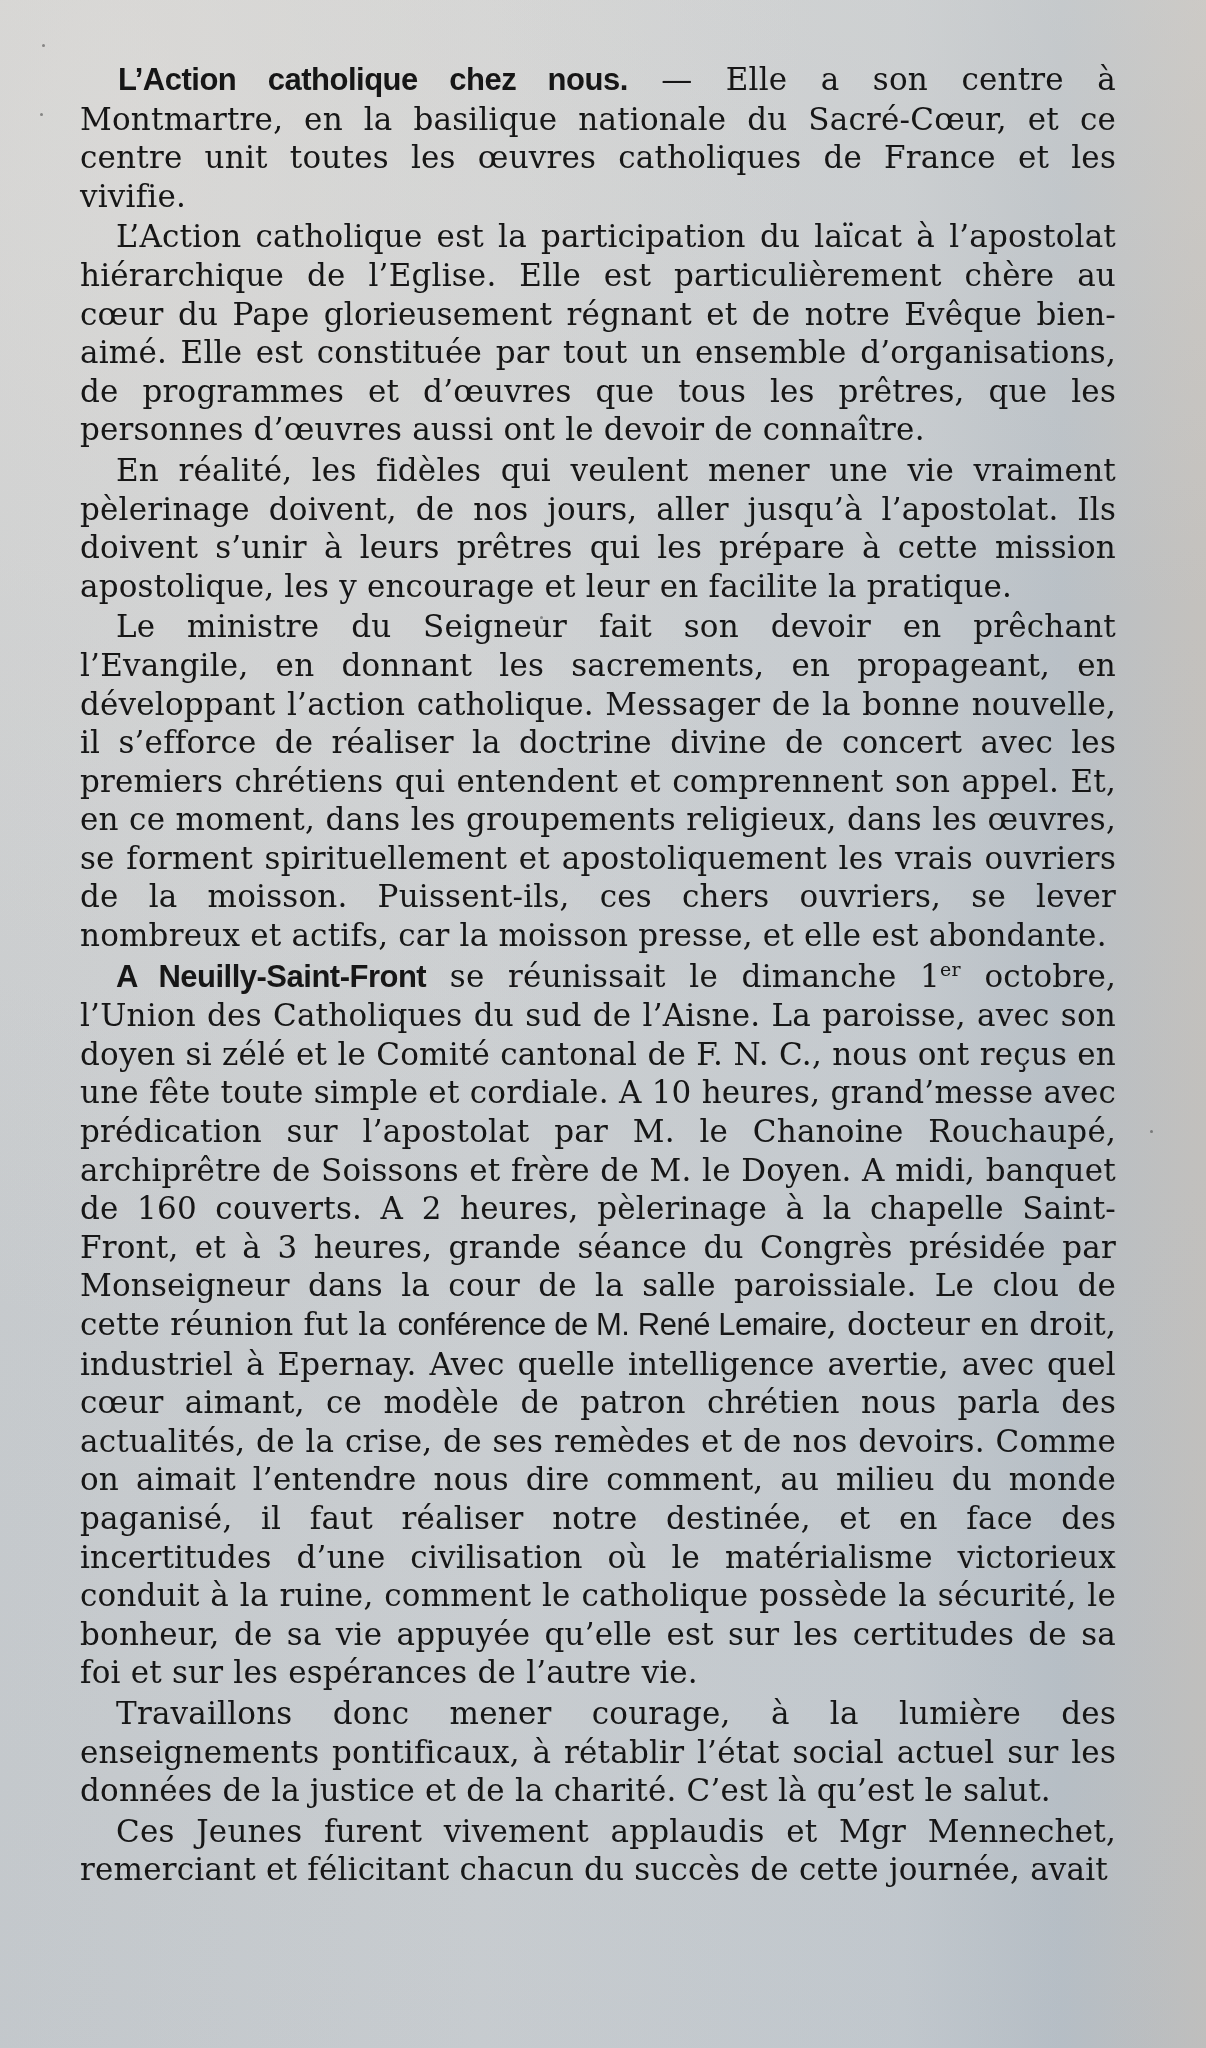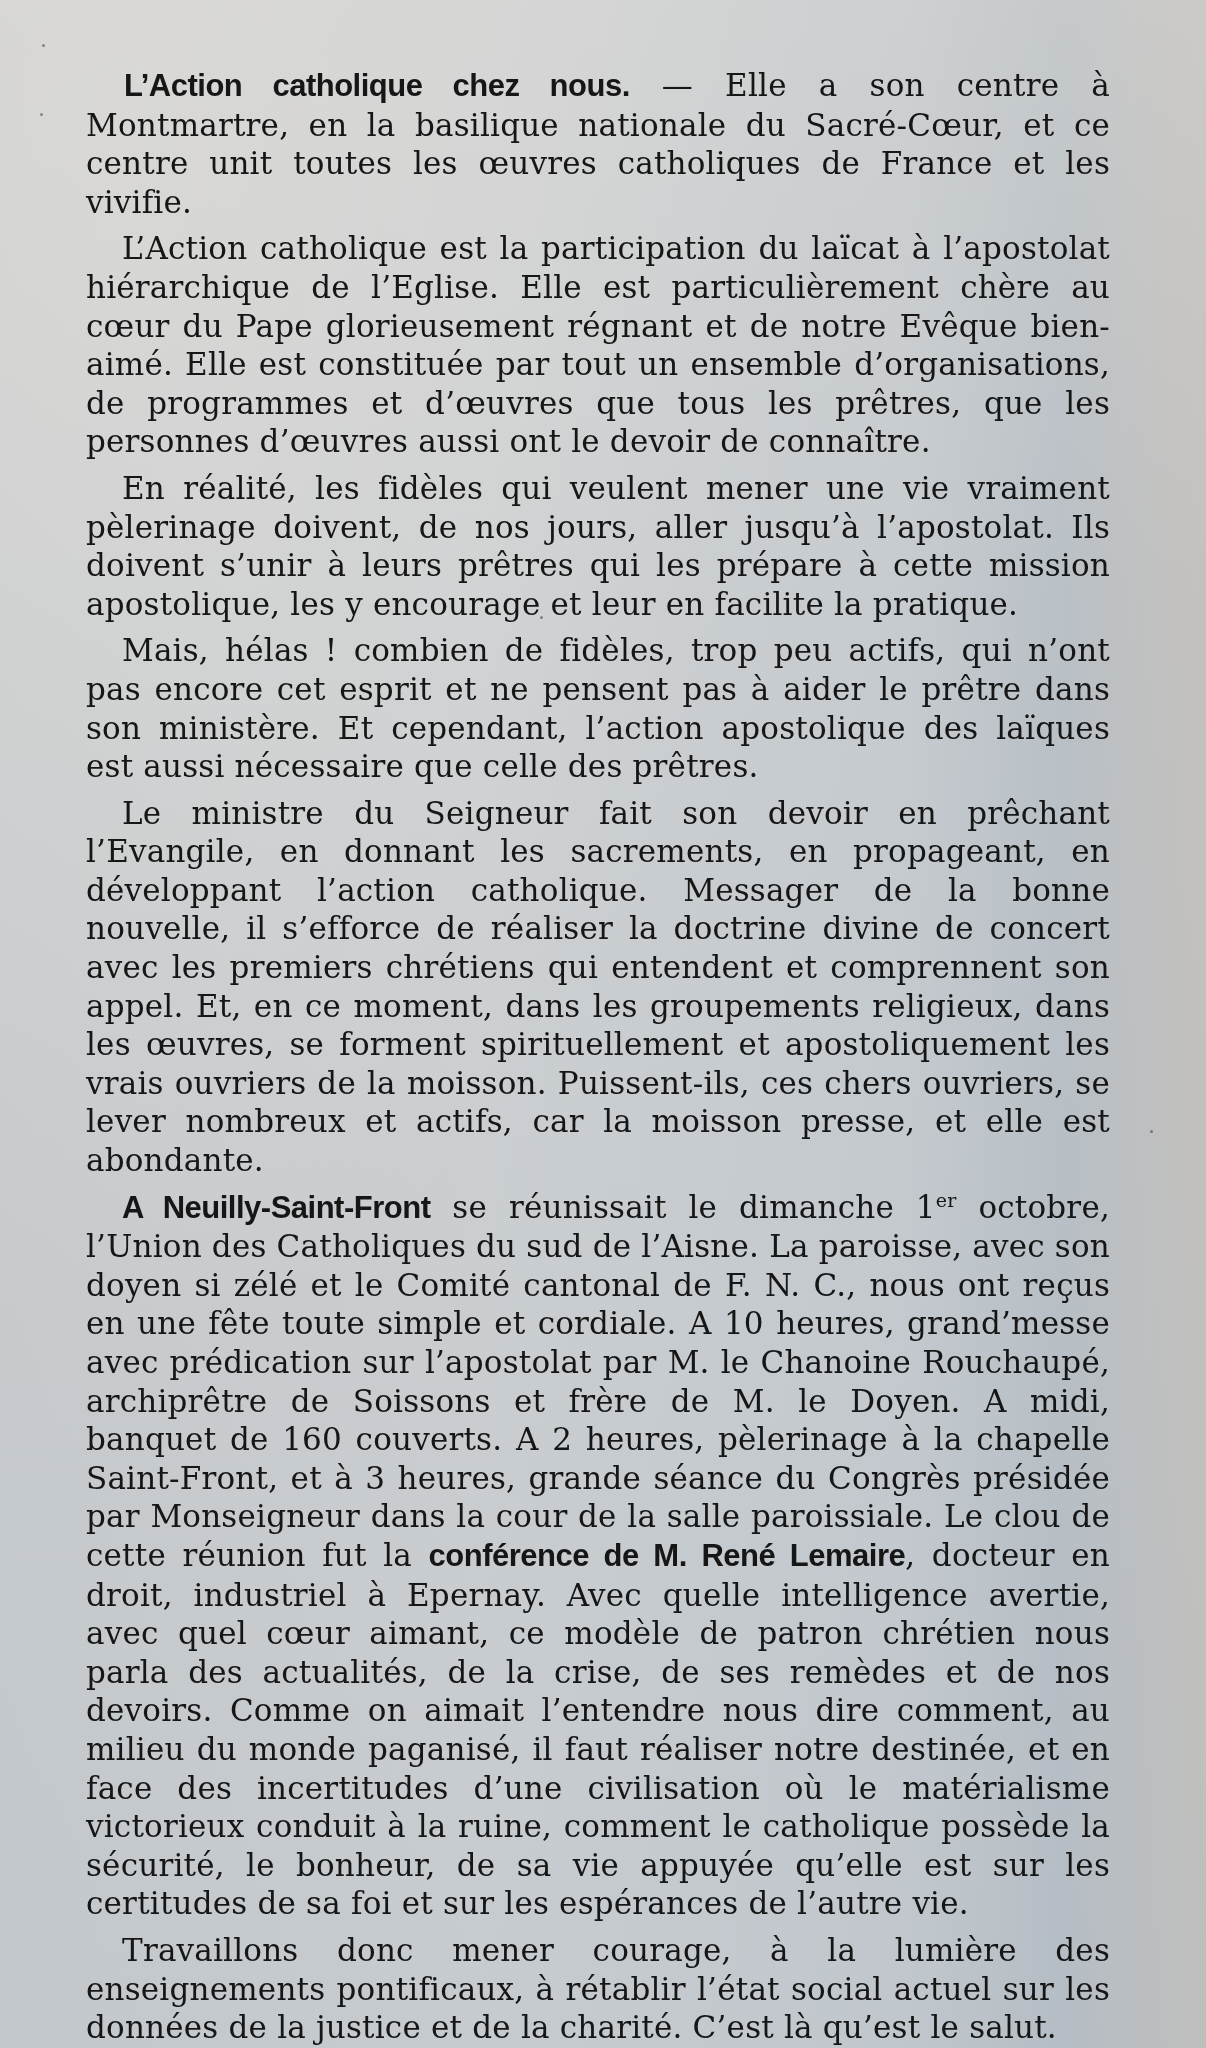--- a/index.html
+++ b/index.html
@@ -24,35 +24,35 @@
     position: absolute;
     left: 78px;
     top: 58px;
     width: 1040px;
     font-size: 31px;
     line-height: 38.6px;
     text-align: justify;
     letter-spacing: 0.2px;
   }
   .para {
-    margin: 8px;
+    margin: 2px;
     text-indent: 36px;
     text-align: justify;
   }
   .para.first { text-indent: 38px; }
   .lead {
     font-family: "Liberation Sans", "DejaVu Sans", sans-serif;
     font-weight: bold;
     letter-spacing: -0.5px;
   }
   .em { }
   .sup { font-size: 19px; vertical-align: super; line-height: 0; }
   .strong-inline {
     font-family: "Liberation Sans", "DejaVu Sans", sans-serif;
-    font-weight: bold;
+    font-weight: normal;
     letter-spacing: -0.5px;
   }
   .speck {
     position: absolute;
     width: 3px; height: 3px;
     background: #333;
     border-radius: 50%;
     opacity: 0.5;
   }
 </style>
@@ -61,21 +61,20 @@
 
 <div class="page">
   <div class="column">
 
     <p class="para first"><span class="lead">L’Action catholique chez nous.</span><span> — Elle a son centre à Montmartre, en la basilique nationale du Sacré-Cœur, et ce centre unit toutes les œuvres catholiques de France et les vivifie.</span></p>
 
     <p class="para"><span>L’Action catholique est la participation du laïcat à l’apostolat hiérarchique de l’Eglise. Elle est particulièrement chère au cœur du Pape glorieusement régnant et de notre Evêque bien-aimé. Elle est constituée par tout un ensemble d’organisations, de programmes et d’œuvres que tous les prêtres, que les personnes d’œuvres aussi ont le devoir de connaître.</span></p>
 
     <p class="para"><span>En réalité, les fidèles qui veulent mener une vie vraiment pèlerinage doivent, de nos jours, aller jusqu’à l’apostolat. Ils doivent s’unir à leurs prêtres qui les prépare à cette mission apostolique, les y encourage et leur en facilite la pratique.</span></p>
 
-    <p class="para"><span>Mais, hélas ! combien de fidèles, trop peu actifs, qui n’ont pas encore cet esprit et ne pensent pas à aider le prêtre dans son ministère. Et cependant, l’action apostolique des laïques est aussi nécessaire que celle des prêtres.</span></p>
 
     <p class="para"><span>Le ministre du Seigneur fait son devoir en prêchant l’Evangile, en donnant les sacrements, en propageant, en développant l’action catholique. Messager de la bonne nouvelle, il s’efforce de réaliser la doctrine divine de concert avec les premiers chrétiens qui entendent et comprennent son appel. Et, en ce moment, dans les groupements religieux, dans les œuvres, se forment spirituellement et apostoliquement les vrais ouvriers de la moisson. Puissent-ils, ces chers ouvriers, se lever nombreux et actifs, car la moisson presse, et elle est abondante.</span></p>
 
     <p class="para"><span class="lead">A Neuilly-Saint-Front</span><span> se réunissait le dimanche 1</span><span class="sup">er</span><span> octobre, l’</span><span class="em">Union des Catholiques du sud de l’Aisne</span><span>. La paroisse, avec son doyen si zélé et le Comité cantonal de F. N. C., nous ont reçus en une fête toute simple et cordiale. A 10 heures, grand’messe avec prédication sur l’apostolat par M. le Chanoine Rouchaupé, archiprêtre de Soissons et frère de M. le Doyen. A midi, banquet de 160 couverts. A 2 heures, pèlerinage à la chapelle Saint-Front, et à 3 heures, grande séance du Congrès présidée par Monseigneur dans la cour de la salle paroissiale. Le clou de cette réunion fut la </span><span class="strong-inline">conférence de M. René Lemaire</span><span>, docteur en droit, industriel à Epernay. Avec quelle intelligence avertie, avec quel cœur aimant, ce modèle de patron chrétien nous parla des actualités, de la crise, de ses remèdes et de nos devoirs. Comme on aimait l’entendre nous dire comment, au milieu du monde paganisé, il faut réaliser notre destinée, et en face des incertitudes d’une civilisation où le matérialisme victorieux conduit à la ruine, comment le catholique possède la sécurité, le bonheur, de sa vie appuyée qu’elle est sur les certitudes de sa foi et sur les espérances de l’autre vie.</span></p>
 
     <p class="para"><span>Travaillons donc mener courage, à la lumière des enseignements pontificaux, à rétablir l’état social actuel sur les données de la justice et de la charité. C’est là qu’est le salut.</span></p>
 
 
     <p class="para"><span>Ces Jeunes furent vivement applaudis et Mgr Mennechet, remerciant et félicitant chacun du succès de cette journée, avait</span></p>
 

